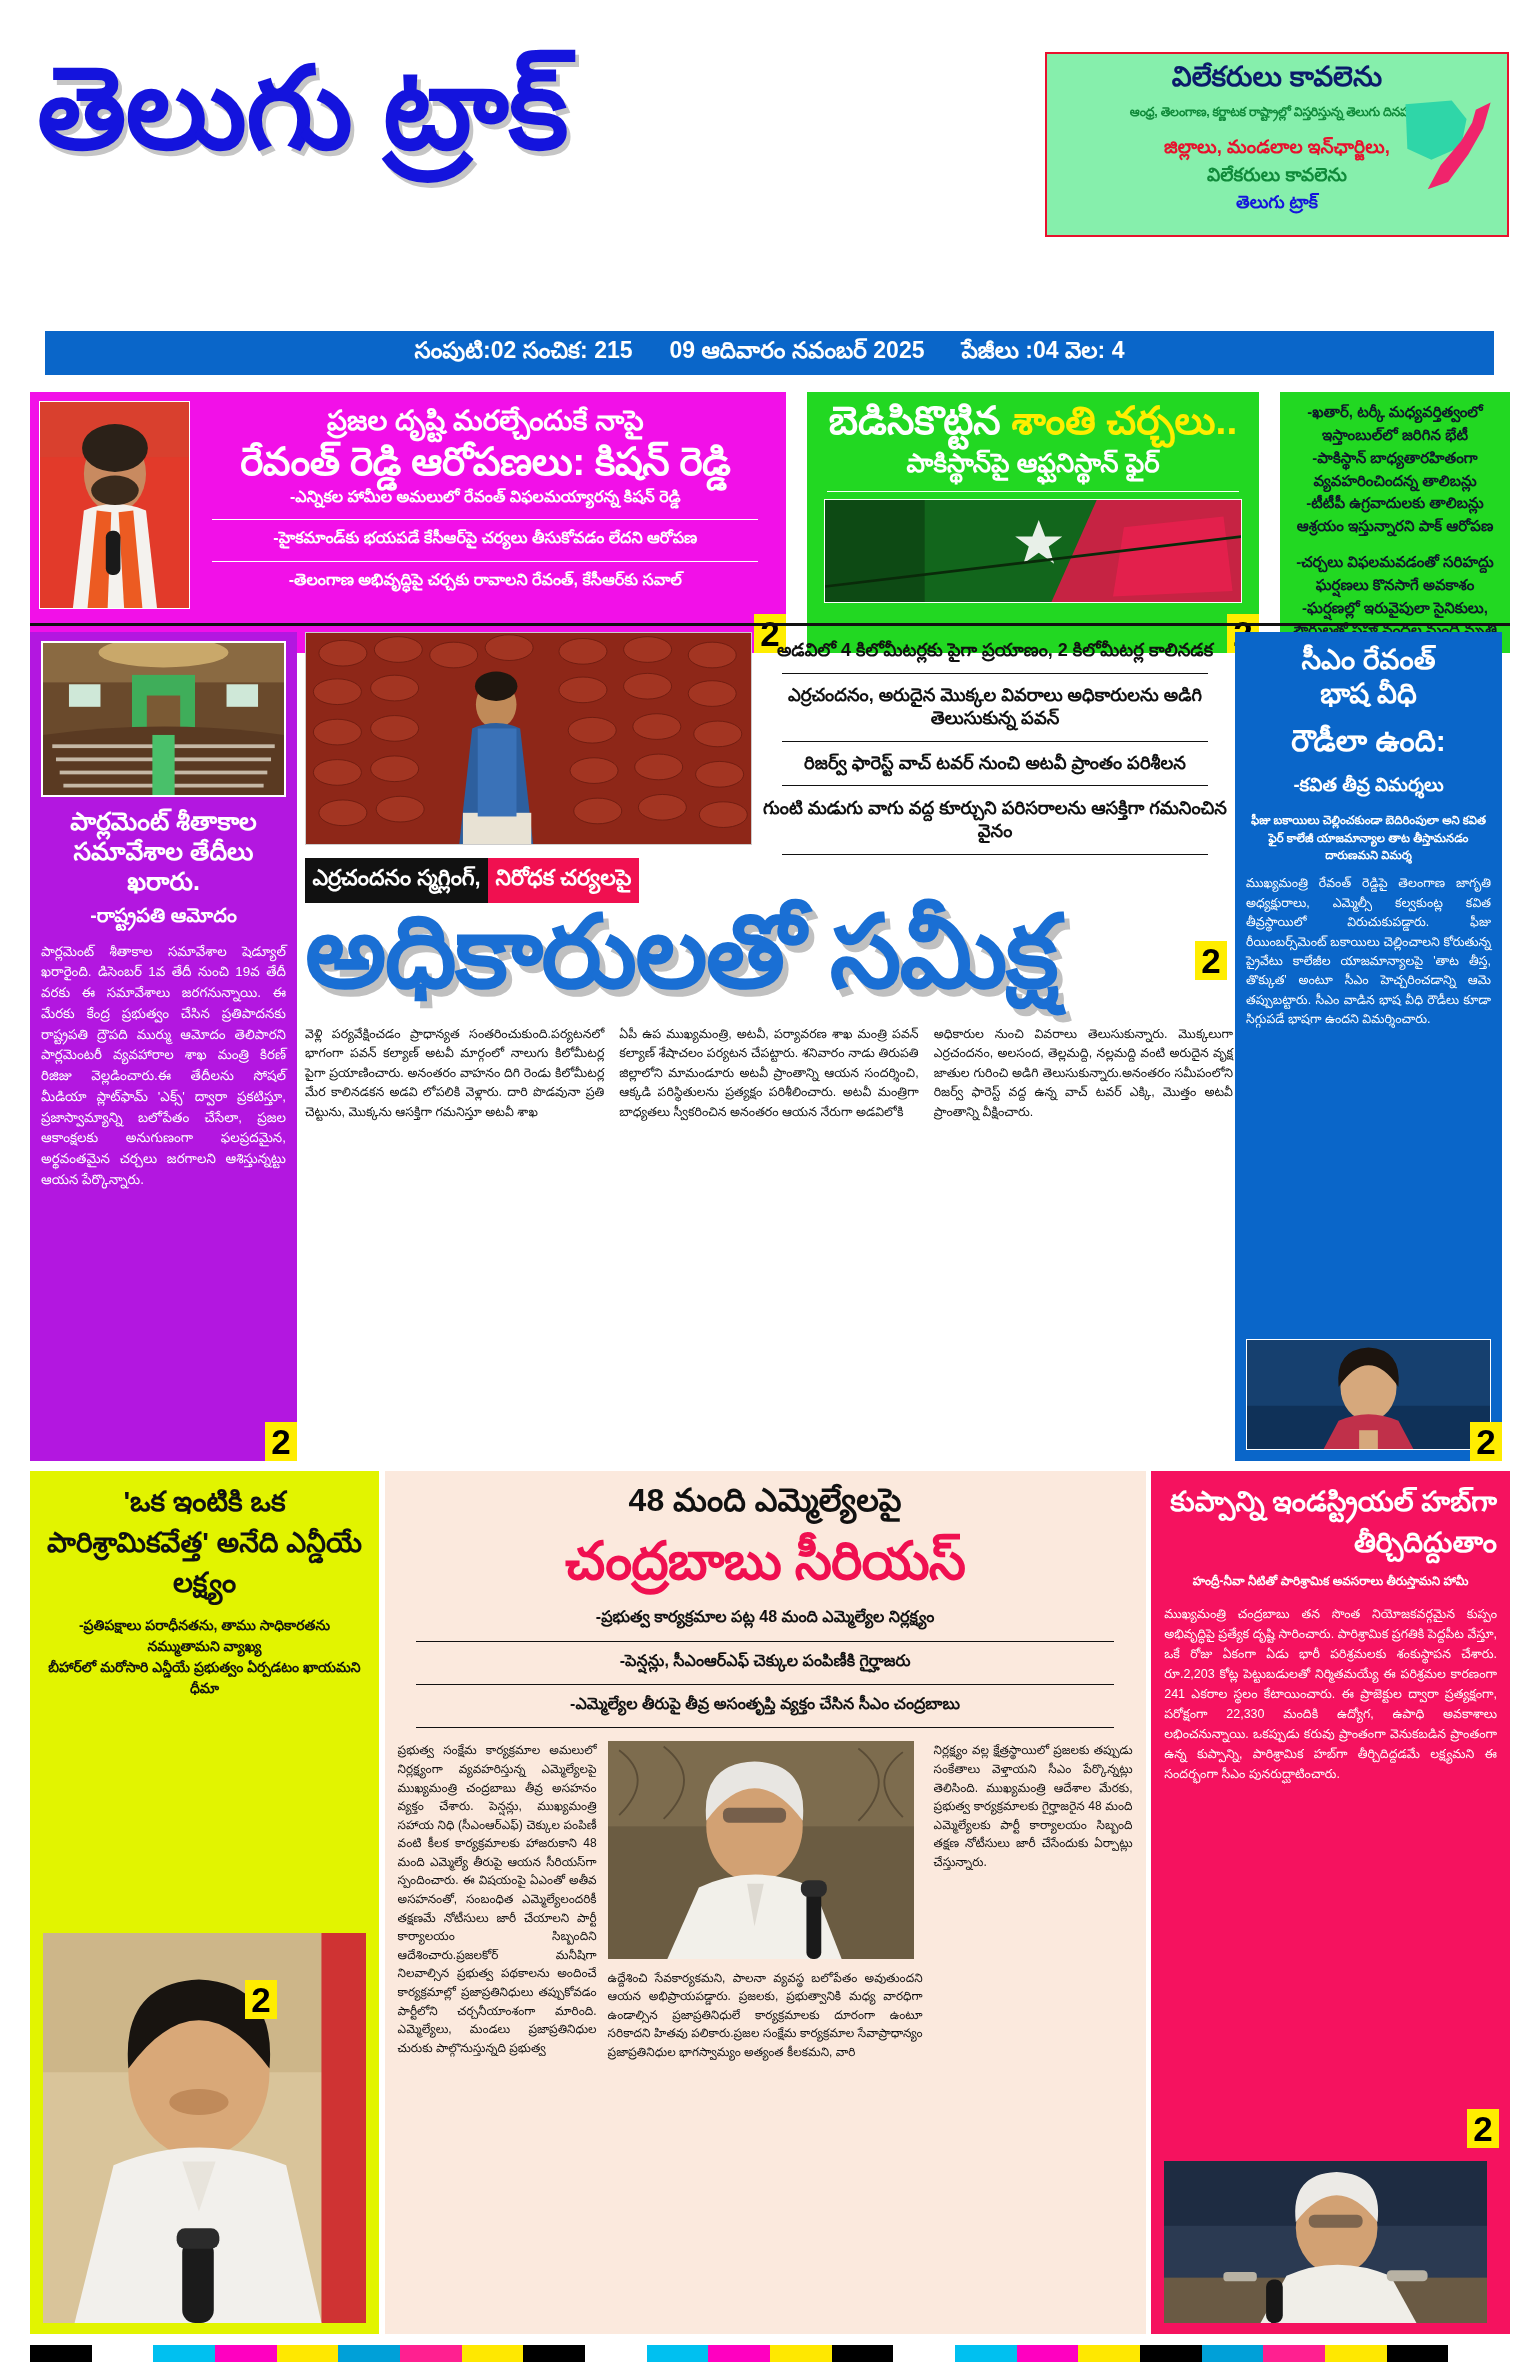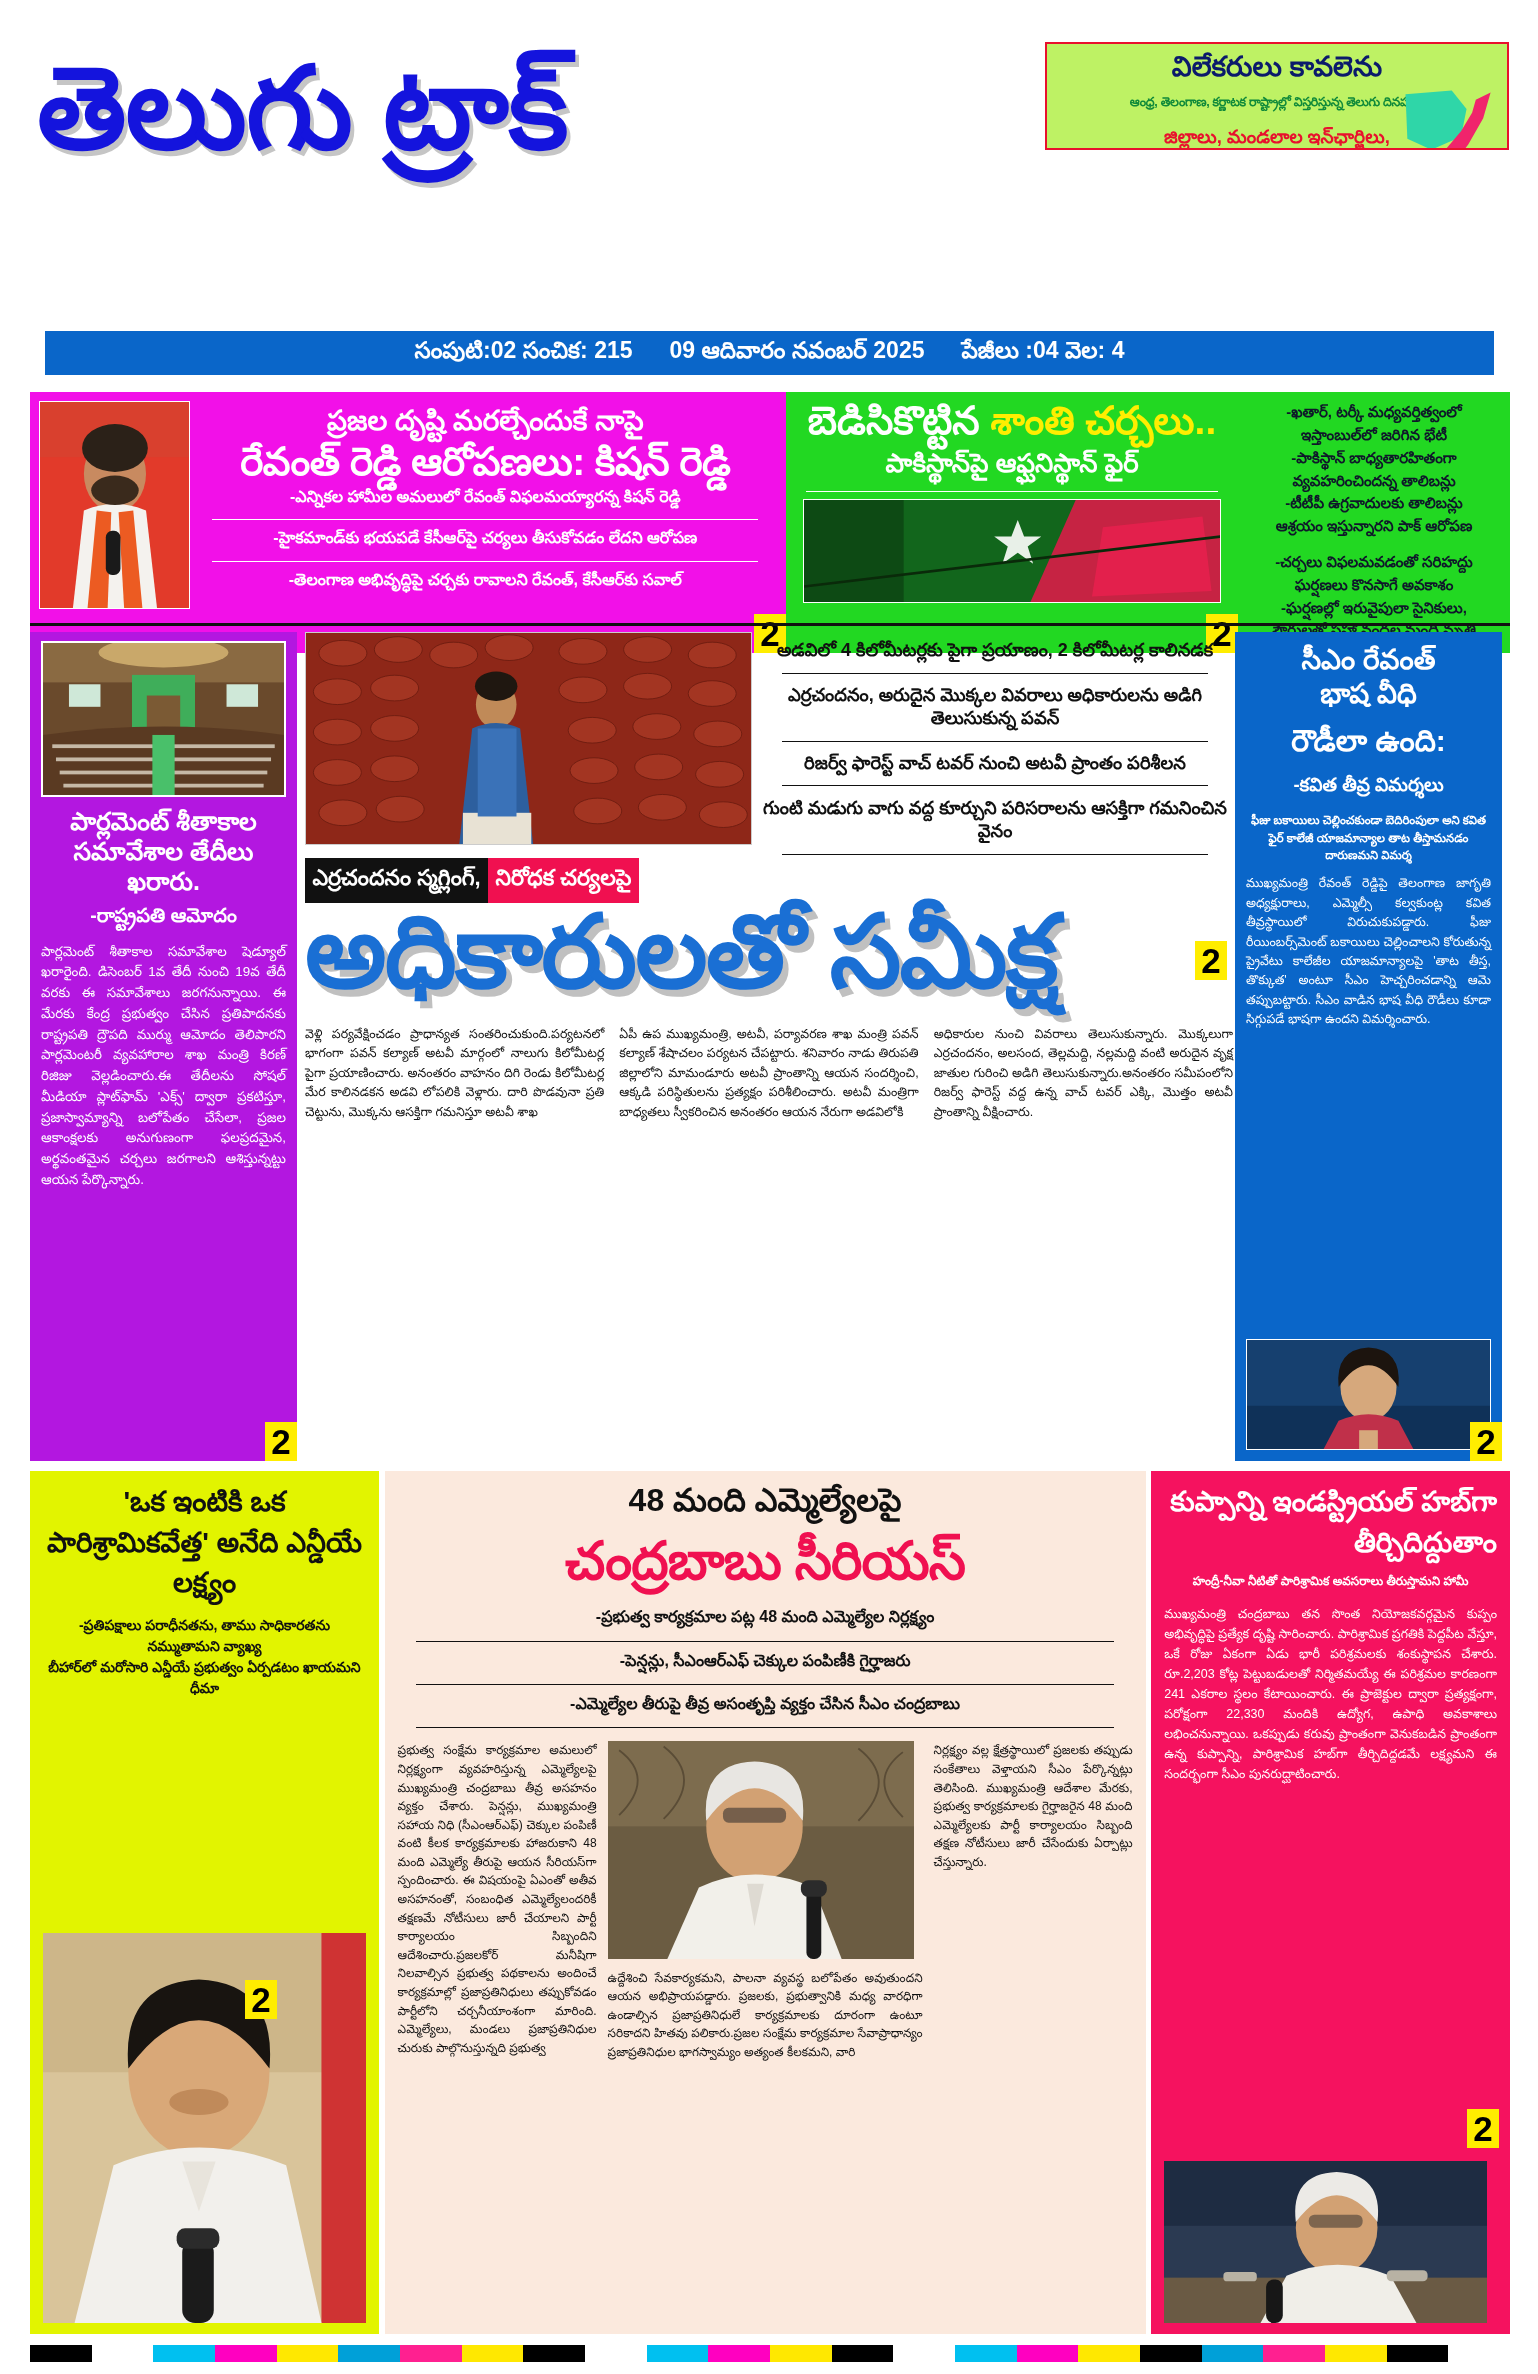--- a/index.html
+++ b/index.html
@@ -23,22 +23,22 @@
     white-space: nowrap;
   }
   .logo-sub-row { display: flex; align-items: baseline; justify-content: space-between; margin-top: 3.7px; width: 886px;}
   .logo-en {
     font-size: 26px; font-weight: bold; color: #1a1a7a;
     letter-spacing: 6px;
   }
   .logo-te-sub { font-size: 25px; font-weight: bold; color: #1414dd; }
 
   .ad-box {
-    position: absolute; right: 30px; top: 42px; width: 464px; height: 108px;
-    border: 2.8px solid #e8112d; background: #bef264; overflow: hidden;
+    position: absolute; right: 30px; top: 52px; width: 464px; height: 185px;
+    border: 2.8px solid #e8112d; background: #86efac; overflow: hidden;
   }
   .ad-line1 { text-align: center; color: #0b1a6b; font-weight: bold; font-size: 28px; margin-top: 7.4px; }
   .ad-line2 { text-align: center; color: #108a3a; font-weight: bold; font-size: 12.5px; margin-top: 4.6px; letter-spacing: -0.3px;}
   .ad-line3 { text-align: center; color: #e8112d; font-weight: bold; font-size: 18.6px; margin-top: 14px; }
   .ad-line4 { text-align: center; color: #108a3a; font-weight: bold; font-size: 18.6px; margin-top: 1.9px; }
   .ad-line5 { text-align: center; color: #1414dd; font-weight: bold; font-size: 17.6px; margin-top: 1.9px; }
   .ad-map { position: absolute; right: 9.3px; top: 39px; width: 111px; height: 102px; }
 
   
   .datebar {
@@ -51,21 +51,21 @@
   
   .badge2 {
     position: absolute; background: #ffed00; color: #000; font-weight: bold;
     width: 32px; height: 39px; display: flex; align-items: center; justify-content: center;
     font-size: 35px; line-height: 1; font-family: "Liberation Sans", sans-serif;
   }
   .hr-thin { border: 0; border-top: 1.9px solid #fff; margin: 6.5px 11px; }
   .hr-dark { border: 0; border-top: 1.9px solid #111; margin: 6.5px 18.6px; }
 
   
-  .row1 { position: absolute; left: 30px; top: 392px; width: 1480px; height: 261px; display: flex; gap: 0; }
+  .row1 { position: absolute; left: 30px; top: 392px; width: 1480px; height: 261px; display: flex; gap: 21px; }
 
   .box-magenta { width: 756px; background: #f210e8; position: relative; display: flex; padding: 9.3px; }
   .b1-photo { width: 151px; height: 208px; background:#eee; border: 1.9px solid #fff; flex: none; overflow:hidden; position:relative; }
   .b1-txt { flex: 1; padding: 3.7px 7.4px 0 11px; }
   .b1-k1 { color: #fff; font-size: 28px; font-weight: bold; text-align: center; line-height: 1.15; }
   .b1-k2 { color: #fff; font-size: 39px; font-weight: bold; text-align: center; line-height: 1.15; margin-top: 2.8px; letter-spacing: -0.5px;}
   .b1-b { color: #fff; font-size: 16px; font-weight: bold; text-align: center; padding: 2.8px 0; }
 
   .box-green { width: 452px; background: #22d822; position: relative; padding: 7.4px 9.3px; }
   .b2-k1 { font-size: 39px; font-weight: bold; color: #fff; text-align: center; line-height: 1.15; }

